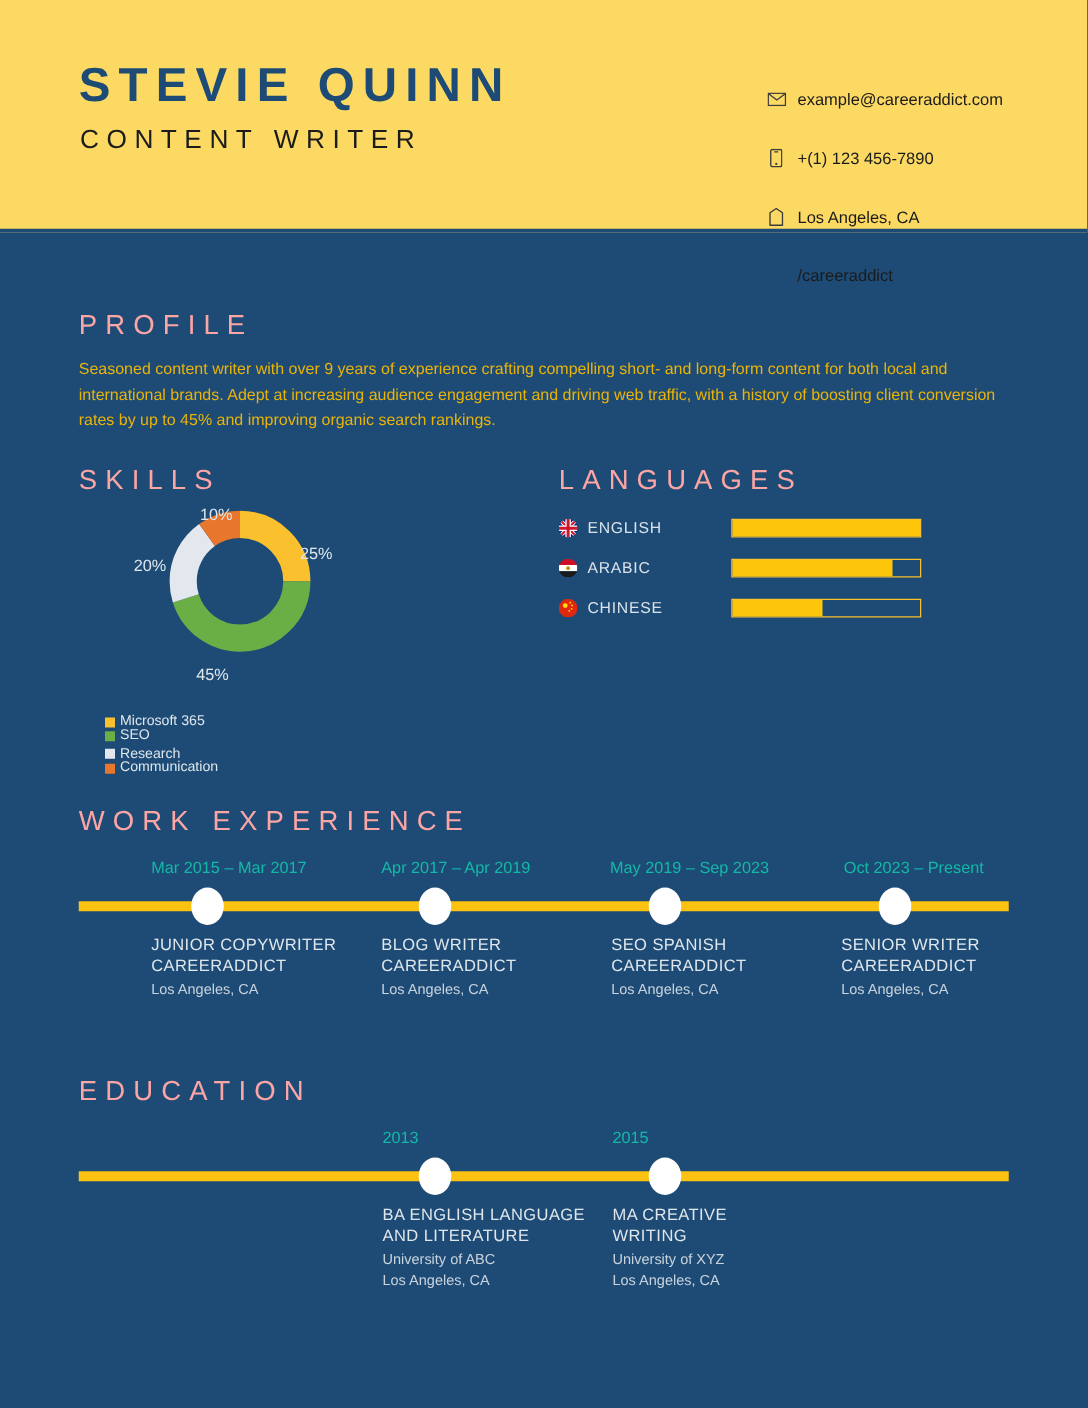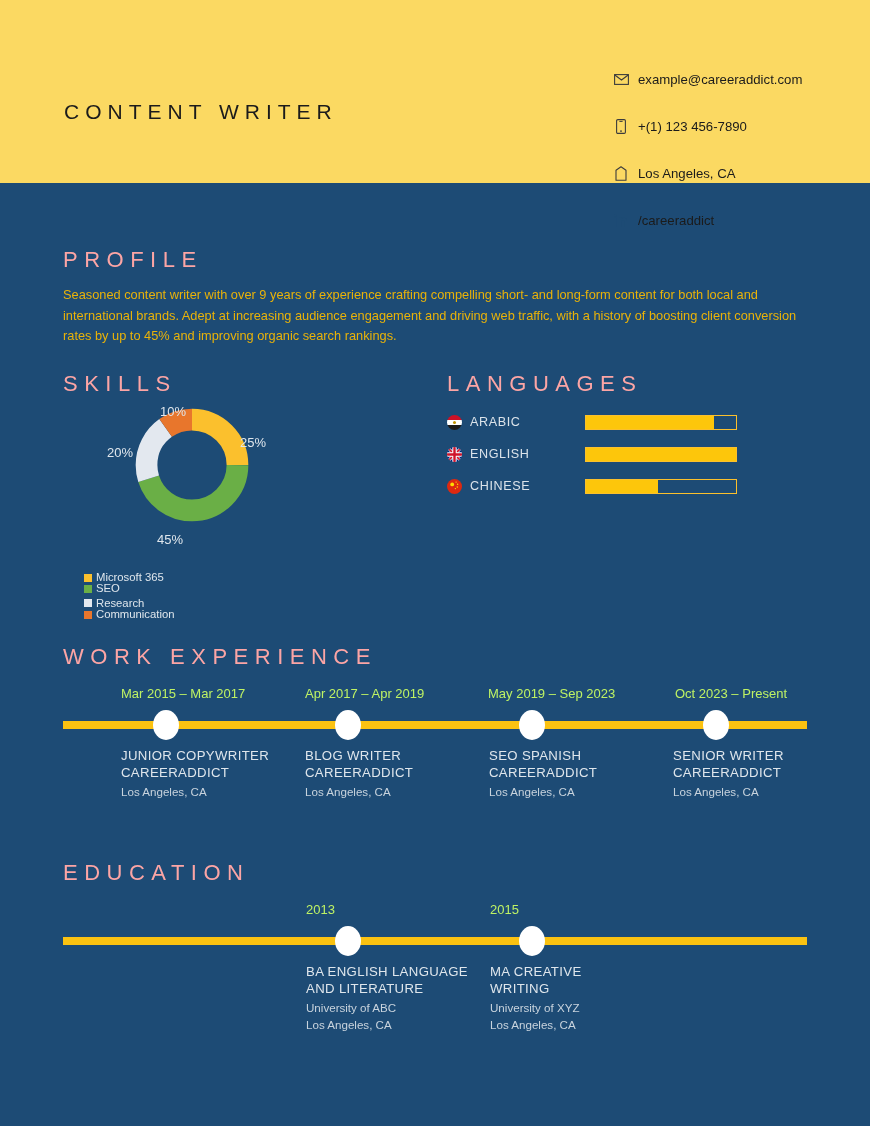--- a/index.html
+++ b/index.html
@@ -80,36 +80,37 @@
 
   
   .tl-line {
     position:absolute; height:8px; background:#fbc211;
   }
   .tl-dot {
     position:absolute; width:26px; height:30px; border-radius:50%;
     background:#ffffff;
   }
   .tl-date {
-    position:absolute; font-size:13px; color:#bef264; line-height:1; white-space:nowrap;text-align:center;
+    position:absolute; font-size:13px; color:#14b8a6; line-height:1; white-space:nowrap;text-align:center;
   }
   .tl-block { position:absolute; width:175px; }
   .tl-title {
     font-size:13.2px; color:#dfe6ec; letter-spacing:0.35px; line-height:1.3;
   }
   .tl-sub {
     font-size:11.6px; color:#c8d3dd; line-height:1.45; margin-top:3px;
   }
 </style>
 </head>
 <body>
 
 <div class="page">
 
   <div class="header">
+    <div class="name">STEVIE QUINN</div>
     <div class="subtitle">CONTENT WRITER</div>
 
     <div class="contacts">
 
       <div class="contact-row">
         <span class="contact-ico">
           <svg width="15" height="11" viewBox="0 0 15 11">
             <rect x="0.6" y="0.6" width="13.8" height="9.8" fill="none" stroke="#3c3c3c" stroke-width="1.1"></rect>
             <path d="M0.8 1 L7.5 6 L14.2 1" fill="none" stroke="#3c3c3c" stroke-width="1.1"></path>
           </svg>
@@ -195,45 +196,45 @@
     </div>
   </div>
 
   <div class="sec-head lg" style="left:447px; top:373px;">LANGUAGES</div>
 
   <div class="lang-list">
 
     <div class="lang-row">
       <span class="flag">
         <svg width="15" height="15" viewBox="0 0 15 15">
-          <rect width="15" height="5" y="0" fill="#ce1126"></rect>
-          <rect width="15" height="5" y="5" fill="#ffffff"></rect>
-          <rect width="15" height="5" y="10" fill="#1a1a1a"></rect>
-          <circle cx="7.5" cy="7.5" r="1.5" fill="#c09300"></circle>
-        </svg>
-      </span>
-      <span class="lang-name">ARABIC</span>
-      <span class="lang-bar">
-        <span class="lang-fill" style="width:85%"></span>
-      </span>
-    </div>
-
-    <div class="lang-row">
-      <span class="flag">
-        <svg width="15" height="15" viewBox="0 0 15 15">
           <rect width="15" height="15" fill="#00247d"></rect>
           <path d="M0 0 L15 15 M15 0 L0 15" stroke="#fff" stroke-width="3"></path>
           <path d="M0 0 L15 15 M15 0 L0 15" stroke="#cf142b" stroke-width="1.6"></path>
           <path d="M7.5 0 V15 M0 7.5 H15" stroke="#fff" stroke-width="4.4"></path>
           <path d="M7.5 0 V15 M0 7.5 H15" stroke="#cf142b" stroke-width="2.4"></path>
         </svg>
       </span>
       <span class="lang-name">ENGLISH</span>
       <span class="lang-bar">
         <span class="lang-fill" style="width:100%"></span>
+      </span>
+    </div>
+
+    <div class="lang-row">
+      <span class="flag">
+        <svg width="15" height="15" viewBox="0 0 15 15">
+          <rect width="15" height="5" y="0" fill="#ce1126"></rect>
+          <rect width="15" height="5" y="5" fill="#ffffff"></rect>
+          <rect width="15" height="5" y="10" fill="#1a1a1a"></rect>
+          <circle cx="7.5" cy="7.5" r="1.5" fill="#c09300"></circle>
+        </svg>
+      </span>
+      <span class="lang-name">ARABIC</span>
+      <span class="lang-bar">
+        <span class="lang-fill" style="width:85%"></span>
       </span>
     </div>
 
     <div class="lang-row">
       <span class="flag">
         <svg width="15" height="15" viewBox="0 0 15 15">
           <rect width="15" height="15" fill="#de2910"></rect>
           <circle cx="5.2" cy="5.4" r="1.9" fill="#ffde00"></circle>
           <circle cx="9.1" cy="3.1" r="0.7" fill="#ffde00"></circle>
           <circle cx="10.6" cy="5.3" r="0.7" fill="#ffde00"></circle>

